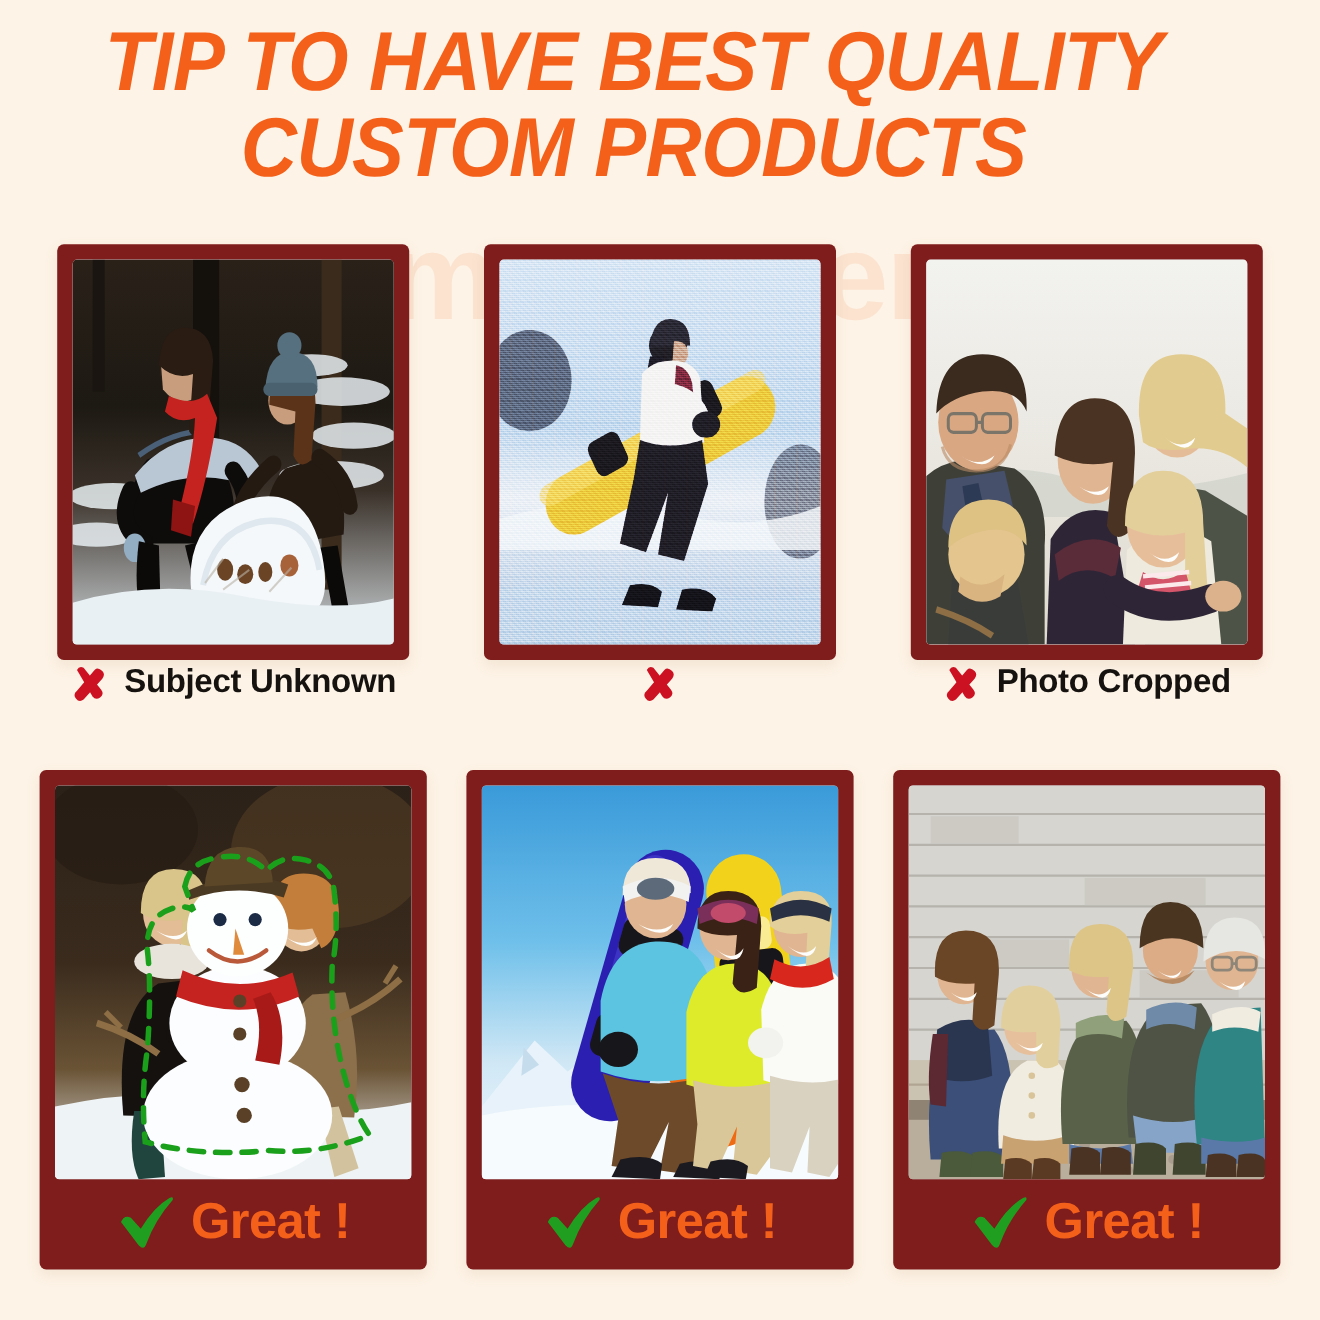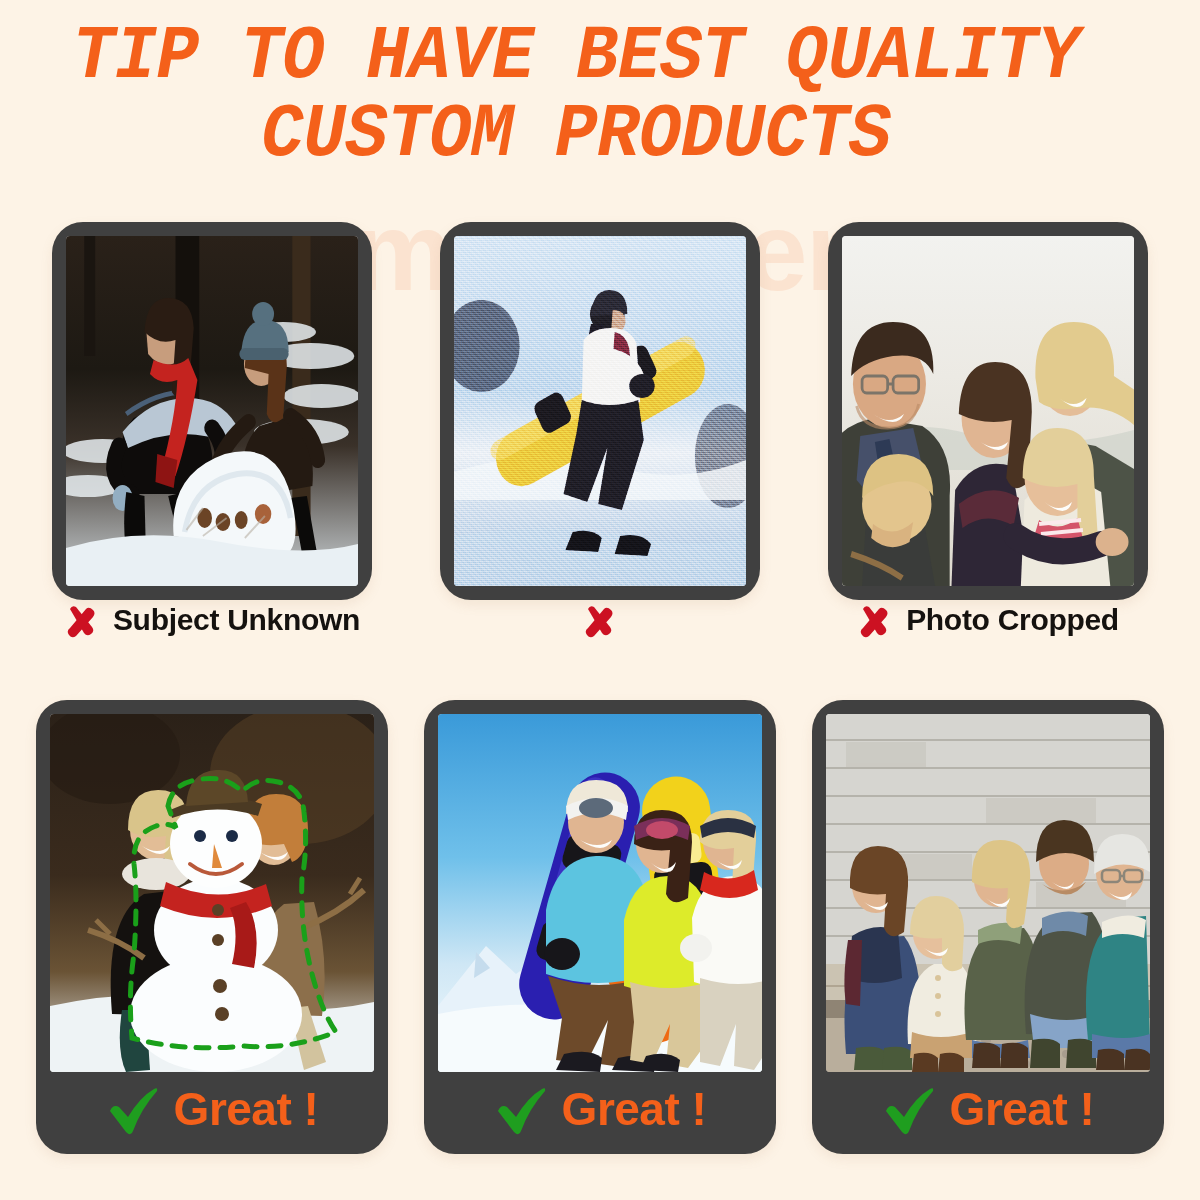--- a/index.html
+++ b/index.html
@@ -32,21 +32,20 @@
   }
 
   
   .title {
     position: absolute;
     top: 18px;
     left: 0;
     width: 1152px;
     text-align: center;
     z-index: 3;
-    font-family: Liberation Mono, monospace;
   }
   .title-line {
     display: block;
     color: #F4601A;
     font-weight: 700;
     font-style: italic;
     font-size: 76px;
     line-height: 1.03;
     letter-spacing: -0.5px;
     transform: scaleX(0.93);
@@ -65,22 +64,22 @@
     display: flex;
     justify-content: space-between;
     padding: 0 36px;
     box-sizing: border-box;
   }
   .row-bottom { margin-top: 62px; }
 
   .cell { width: 352px; }
 
   .card {
-    background: #404040;
-    border-radius: 31px;
+    background: #7f1d1d;
+    border-radius: 6px;
     padding: 14px;
     box-sizing: border-box;
     box-shadow: 0 5px 12px rgba(180,140,100,0.13);
   }
   .card-top { width: 320px; margin: 0 auto; }
   .card-bottom { width: 352px; padding-bottom: 8px; }
 
   .photo {
     width: 100%;
     height: 350px;

